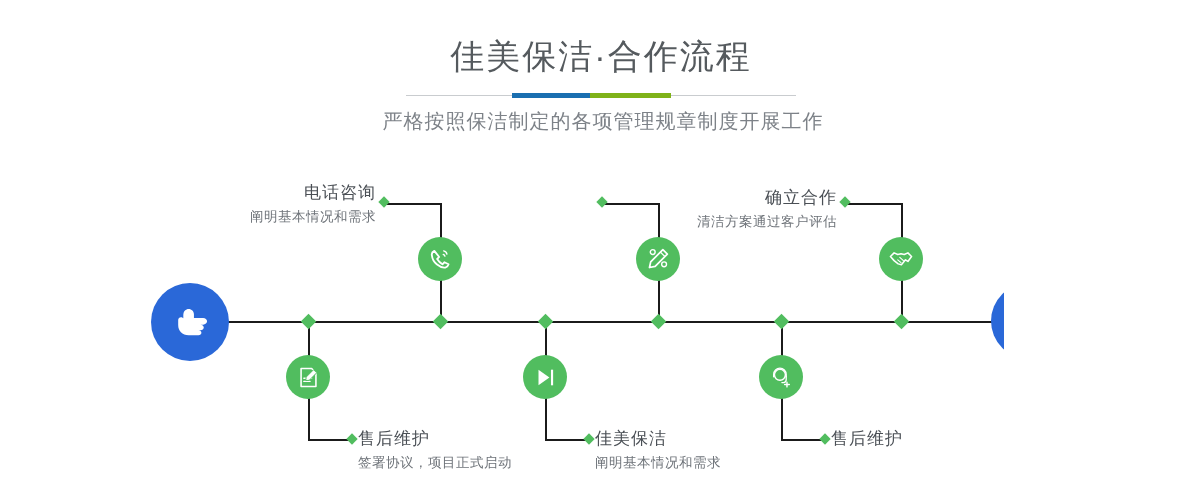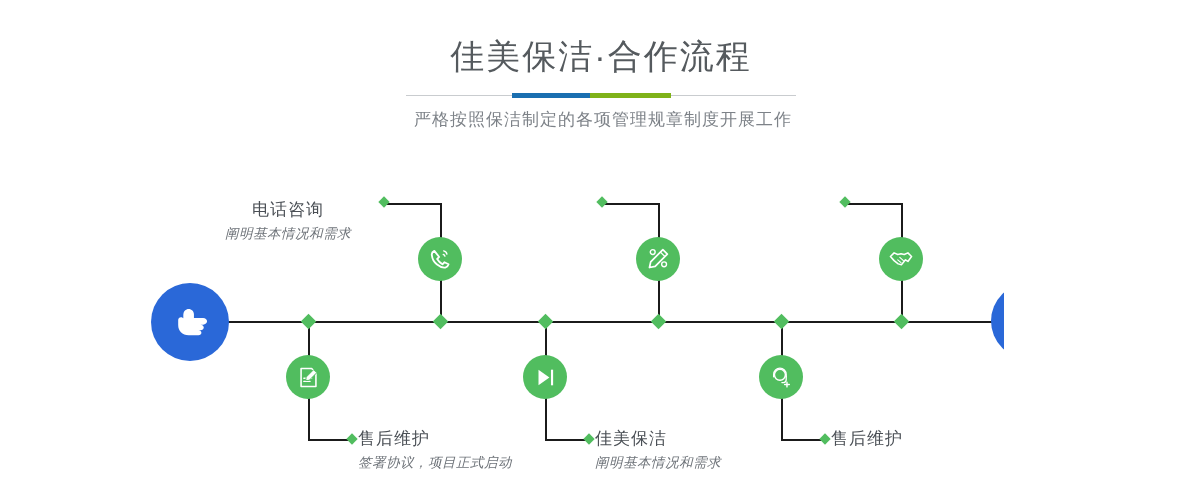--- a/index.html
+++ b/index.html
@@ -61,21 +61,21 @@
   .divider .seg-green {
     position: absolute;
     left: 184px;
     top: 0;
     width: 81px;
     height: 5px;
     background: #7fb219;
   }
   .subtitle {
     margin: 10px 0 0 4px;
-    font-size: 17px;
+    font-size: 20px;
     color: #7d8288;
     letter-spacing: 1px;
   }
 
   
   .timeline {
     position: absolute;
     left: 0;
     top: 0;
     width: 1202px;
@@ -141,21 +141,20 @@
     line-height: 1.3;
     white-space: nowrap;
   }
   .label .lab-desc {
     font-size: 13.5px;
     color: #6e7379;
     letter-spacing: 0.5px;
     line-height: 1.5;
     margin-top: 3px;
     white-space: nowrap;
-    font-style: italic;
   }
   .label.right-align { text-align: right; }
   .label.left-align  { text-align: left; }
 
   .icon-svg { display: block; }
 </style>
 </head>
 <body>
 
 <div id="page">
@@ -191,21 +190,21 @@
     <div class="connector conn-h" style="left:385px; top:203px; width:56px;"></div>
     <div class="diamond" style="left:435px; top:316px;"></div>
     <div class="diamond" style="left:380px; top:198px; width:8px; height:8px;"></div>
     <div class="node-icon" style="left:418px; top:237px;">
       <svg class="icon-svg" width="26" height="26" viewBox="0 0 64 64">
         <path fill="none" stroke="#ffffff" stroke-width="4.5" stroke-linecap="round" stroke-linejoin="round" d="M18 12c-4 2-7 6-6 11 1 9 6 17 12 22s14 9 21 8c4-1 7-4 8-8l-10-5-5 5c-5-3-10-8-13-13l5-5-12-15z"></path>
         <path fill="none" stroke="#ffffff" stroke-width="3.4" stroke-linecap="round" d="M41 12a10 10 0 0 1 8 8"></path>
         <path fill="none" stroke="#ffffff" stroke-width="3.4" stroke-linecap="round" d="M40 21a5 5 0 0 1 4 4"></path>
       </svg>
     </div>
-    <div class="label right-align" style="left:200px; top:199px; width:176px;text-align:center;">
+    <div class="label right-align" style="left:200px; top:182px; width:176px;">
       <div class="lab-title">电话咨询</div>
       <div class="lab-desc">阐明基本情况和需求</div>
     </div>
 
     <div class="connector conn-v" style="left:308px; top:321px; height:119px;"></div>
     <div class="connector conn-h" style="left:308px; top:439px; width:44px;"></div>
     <div class="diamond" style="left:303px; top:316px;"></div>
     <div class="diamond" style="left:348px; top:435px; width:8px; height:8px;"></div>
     <div class="node-icon" style="left:286px; top:355px;">
       <svg class="icon-svg" width="25" height="25" viewBox="0 0 64 64">
@@ -250,20 +249,24 @@
     <div class="connector conn-v" style="left:901px; top:203px; height:119px;"></div>
     <div class="connector conn-h" style="left:846px; top:203px; width:56px;"></div>
     <div class="diamond" style="left:896px; top:316px;"></div>
     <div class="diamond" style="left:841px; top:198px; width:8px; height:8px;"></div>
     <div class="node-icon" style="left:879px; top:237px;">
       <svg class="icon-svg" width="26" height="26" viewBox="0 0 64 64">
         <path fill="none" stroke="#ffffff" stroke-width="3.8" stroke-linejoin="round" stroke-linecap="round" d="M6 26l9-9 9 4 8-2 8 2 9-4 9 9-9 12-6-4-10 12-8-2-10-8z"></path>
         <path fill="none" stroke="#ffffff" stroke-width="2.8" stroke-linecap="round" d="M24 34l8 7M29 28l9 8"></path>
       </svg>
     </div>
+    <div class="label right-align" style="left:661px; top:187px; width:176px;">
+      <div class="lab-title">确立合作</div>
+      <div class="lab-desc">清洁方案通过客户评估</div>
+    </div>
 
     <div class="connector conn-v" style="left:781px; top:321px; height:119px;"></div>
     <div class="connector conn-h" style="left:781px; top:439px; width:44px;"></div>
     <div class="diamond" style="left:776px; top:316px;"></div>
     <div class="diamond" style="left:821px; top:435px; width:8px; height:8px;"></div>
     <div class="node-icon" style="left:759px; top:355px;">
       <svg class="icon-svg" width="25" height="25" viewBox="0 0 64 64">
         <circle cx="28" cy="25" r="14" fill="none" stroke="#ffffff" stroke-width="3.6"></circle>
         <path fill="none" stroke="#ffffff" stroke-width="3.6" stroke-linecap="round" d="M12 30v-6a16 16 0 0 1 32 0v6"></path>
         <path fill="none" stroke="#ffffff" stroke-width="3.4" stroke-linecap="round" d="M44 30v8a7 7 0 0 1-7 7h-4"></path>

